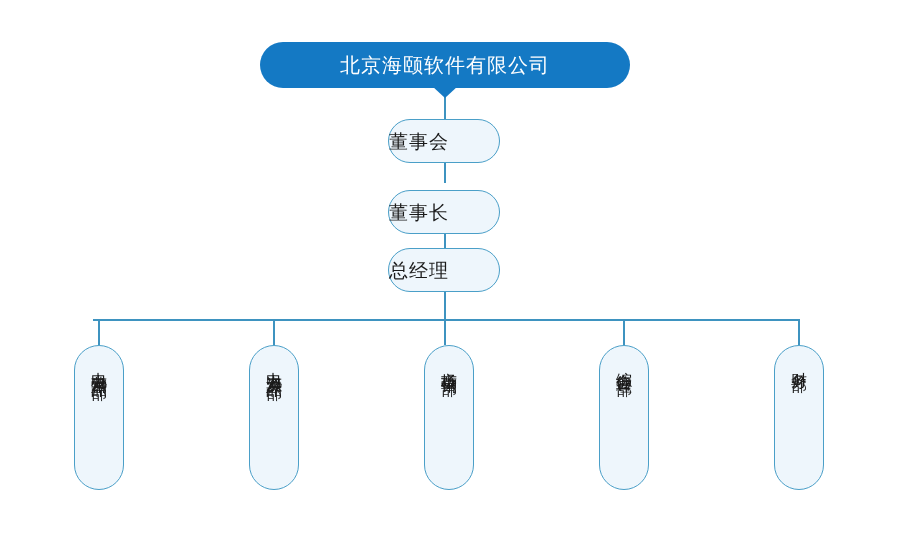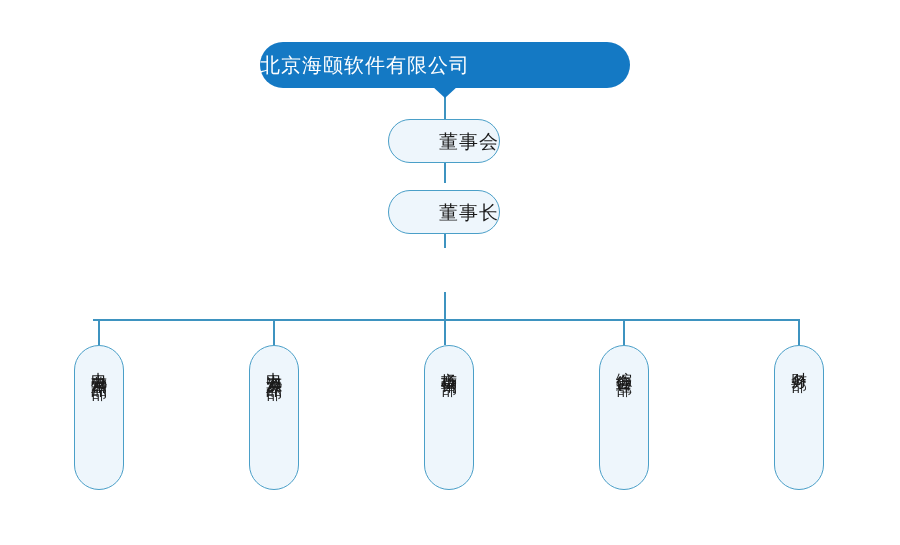--- a/index.html
+++ b/index.html
@@ -33,20 +33,21 @@
   .root-node {
     position: absolute;
     left: 260px;
     top: 42px;
     width: 370px;
     height: 46px;
     background: #1479c4;
     border-radius: 23px;
     display: flex;
     align-items: center;
+    justify-content: center;
     z-index: 3;
   }
   .root-label {
     color: #ffffff;
     font-size: 20px;
     letter-spacing: 1px;
     line-height: 1;
   }
   .root-notch {
     position: absolute;
@@ -64,21 +65,21 @@
   .chain-node {
     position: absolute;
     left: 388px;
     width: 112px;
     height: 44px;
     background: #eef6fc;
     border: 1.3px solid #4a9fc8;
     border-radius: 22px;
     display: flex;
     align-items: center;
-    justify-content: flex-end;
+    justify-content: flex-start;
     box-sizing: border-box;
     z-index: 3;
   }
   .chain-node.n0 { top: 119px; }
   .chain-node.n1 { top: 190px; }
   .chain-node.n2 { top: 248px; }
   .chain-label {
     color: #1a1a1a;
     font-size: 19px;
     letter-spacing: 1px;
@@ -145,20 +146,23 @@
     <span class="root-label">北京海颐软件有限公司</span>
   </div>
   <div class="root-notch"></div>
 
   <div class="chain-node n0">
     <span class="chain-label">董事会</span>
   </div>
   <div class="chain-node n1">
     <span class="chain-label">董事长</span>
   </div>
+  <div class="chain-node n2">
+    <span class="chain-label">总经理</span>
+  </div>
 
   <div class="dept-node d0">
     <span class="dept-label">电力营销产品部</span>
   </div>
   <div class="dept-node d1">
     <span class="dept-label">电力资源产品部</span>
   </div>
   <div class="dept-node d2">
     <span class="dept-label">市场营销部</span>
   </div>

